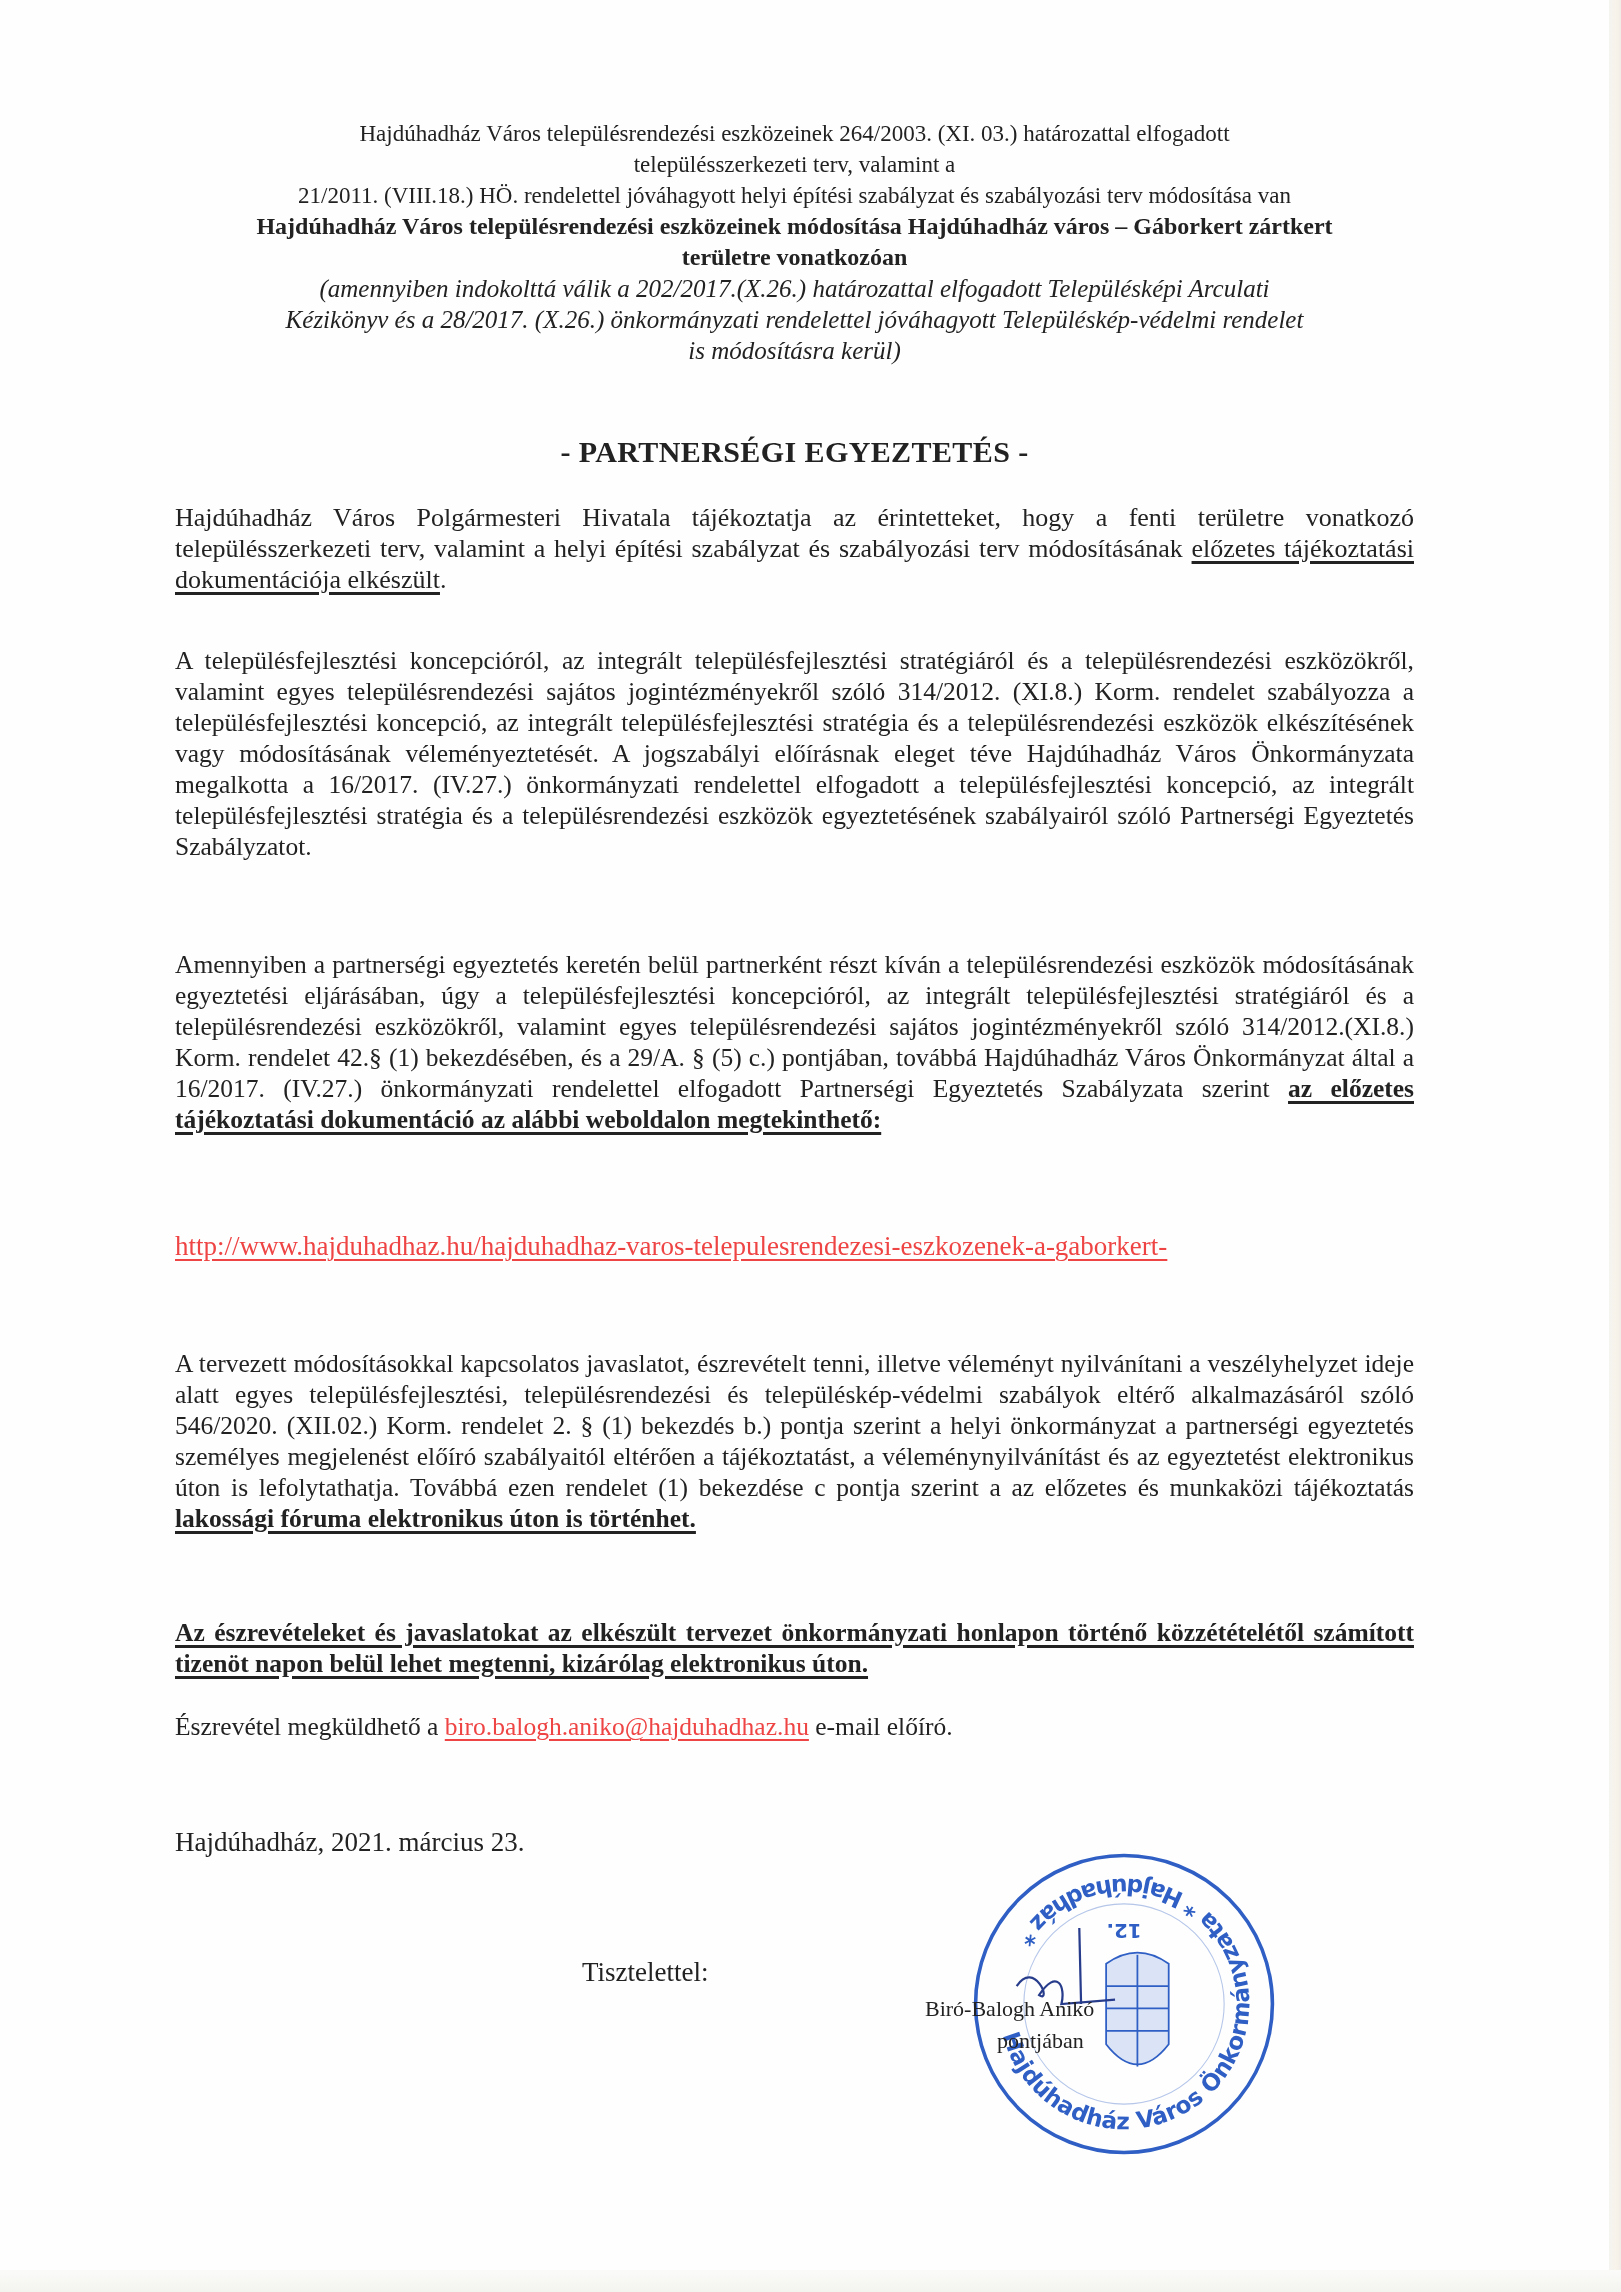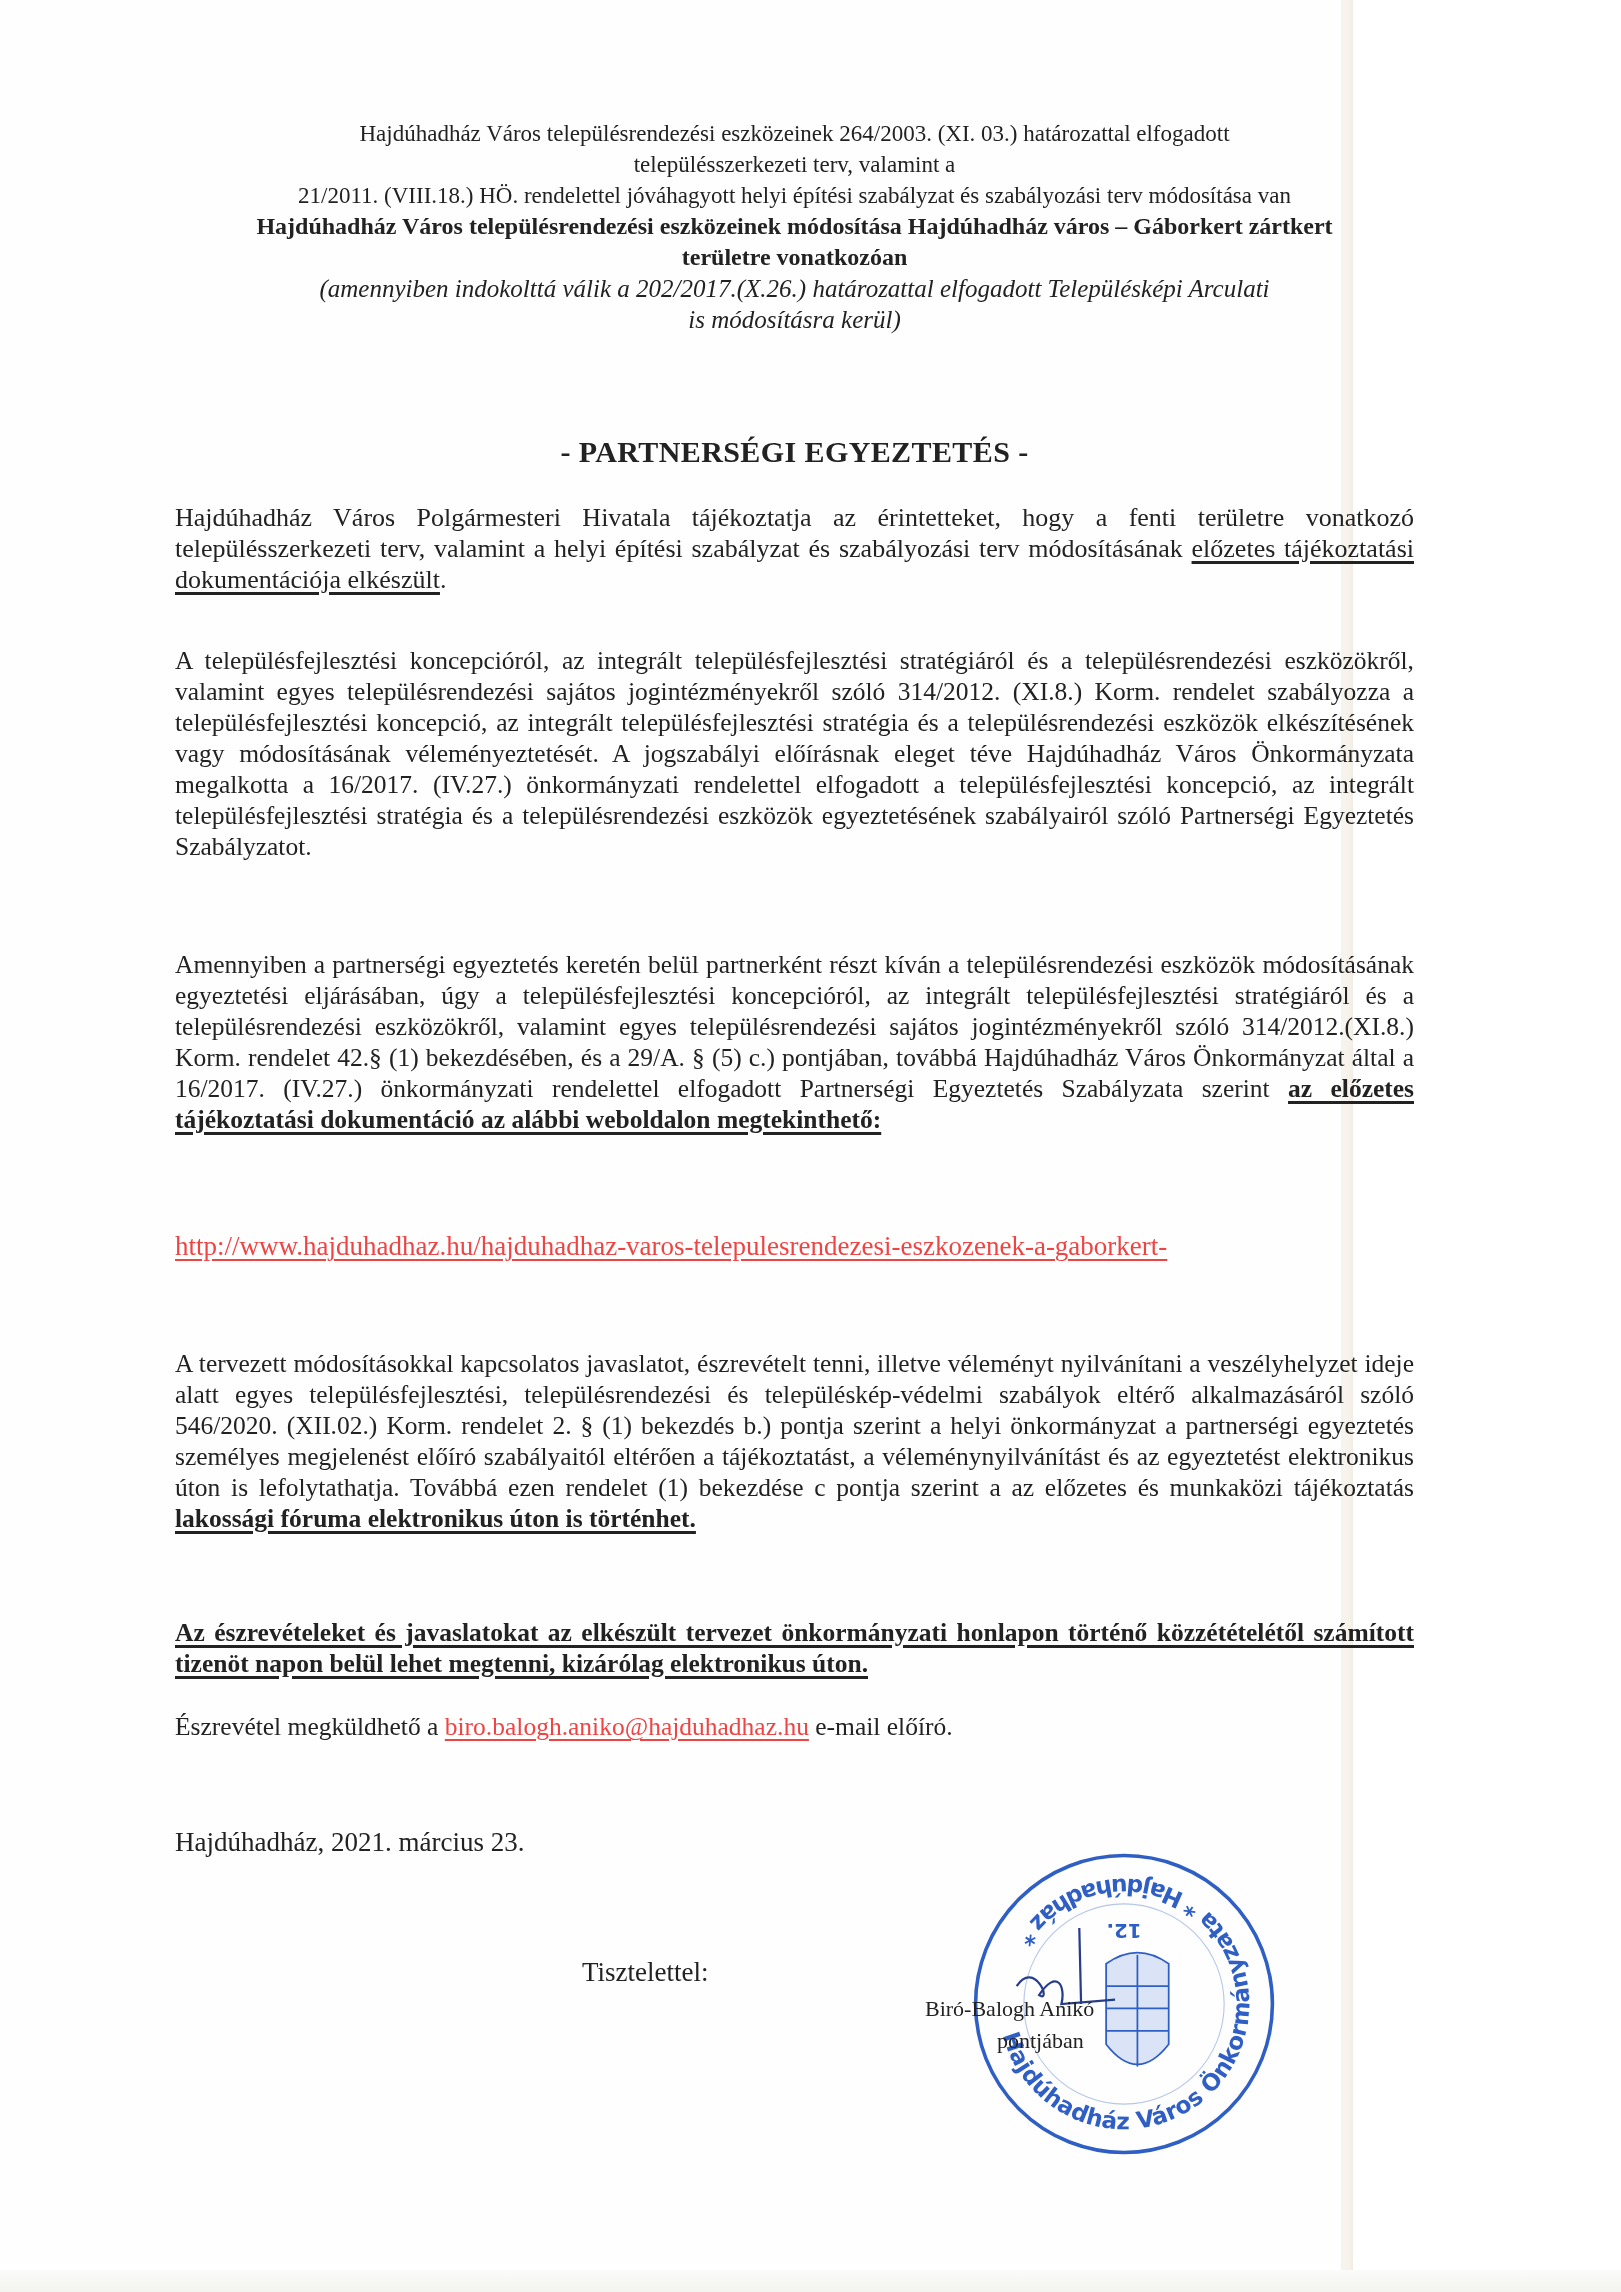--- a/index.html
+++ b/index.html
@@ -1,20 +1,20 @@
 <!DOCTYPE html>
 <html style="font-size:14.3px"><head>
 <meta charset="utf-8">
 <style>
   html, body { margin: 0; padding: 0; }
   body {
     width: 1621px; height: 2293px; background: #ffffff; position: relative; overflow: hidden;
     font-family: "Liberation Serif", "DejaVu Serif", serif; color: #222222;
   }
-  .page { position: absolute; left: 0; top: 0; width: 1353px; height: 2293px; background: #fefefe; }
+  .page { position: absolute; left: 0; top: 0; width: 1621px; height: 2293px; background: #fefefe; }
   .right-edge { position: absolute; right: 0; top: 0; width: 12.5px; height: 2293px;
     background: linear-gradient(to right, #f4f4f0, #f8f3ea 60%, #f1ece6); }
   .bottom-edge { position: absolute; left: 0; bottom: 0; width: 1621px; height: 23px;
     background: linear-gradient(to bottom, #fbfbfa, #f3f3ee); }
 
   .header { position: absolute; left: 170px; top: 118px; width: 1249px; text-align: center; }
   .header p { margin: 0; font-size: 23px; line-height: 31px; }
   .header .bold { font-weight: bold; font-size: 24px; line-height: 31px; }
   .header .ital { font-style: italic; font-size: 25px; line-height: 31px; }
 
@@ -49,20 +49,21 @@
   <div class="right-edge"></div>
   <div class="bottom-edge"></div>
 
   <div class="header">
     <p>Hajdúhadház Város településrendezési eszközeinek 264/2003. (XI. 03.) határozattal elfogadott</p>
     <p>településszerkezeti terv, valamint a</p>
     <p>21/2011. (VIII.18.) HÖ. rendelettel jóváhagyott helyi építési szabályzat és szabályozási terv módosítása van</p>
     <p class="bold">Hajdúhadház Város településrendezési eszközeinek módosítása Hajdúhadház város – Gáborkert zártkert</p>
     <p class="bold">területre vonatkozóan</p>
     <p class="ital">(amennyiben indokolttá válik a 202/2017.(X.26.) határozattal elfogadott Településképi Arculati</p>
+    <p class="ital">Kézikönyv és a 28/2017. (X.26.) önkormányzati rendelettel jóváhagyott Településkép-védelmi rendelet</p>
     <p class="ital">is módosításra kerül)</p>
   </div>
 
   <div class="title">- PARTNERSÉGI EGYEZTETÉS -</div>
 
   <div class="body" id="p1">
     <p><span>Hajdúhadház Város Polgármesteri Hivatala tájékoztatja az érintetteket, hogy a fenti területre vonatkozó településszerkezeti terv, valamint a helyi építési szabályzat és szabályozási terv módosításának </span><span class="u">előzetes tájékoztatási dokumentációja elkészült</span><span>.</span></p>
   </div>
 
   <div class="body" id="p2">

